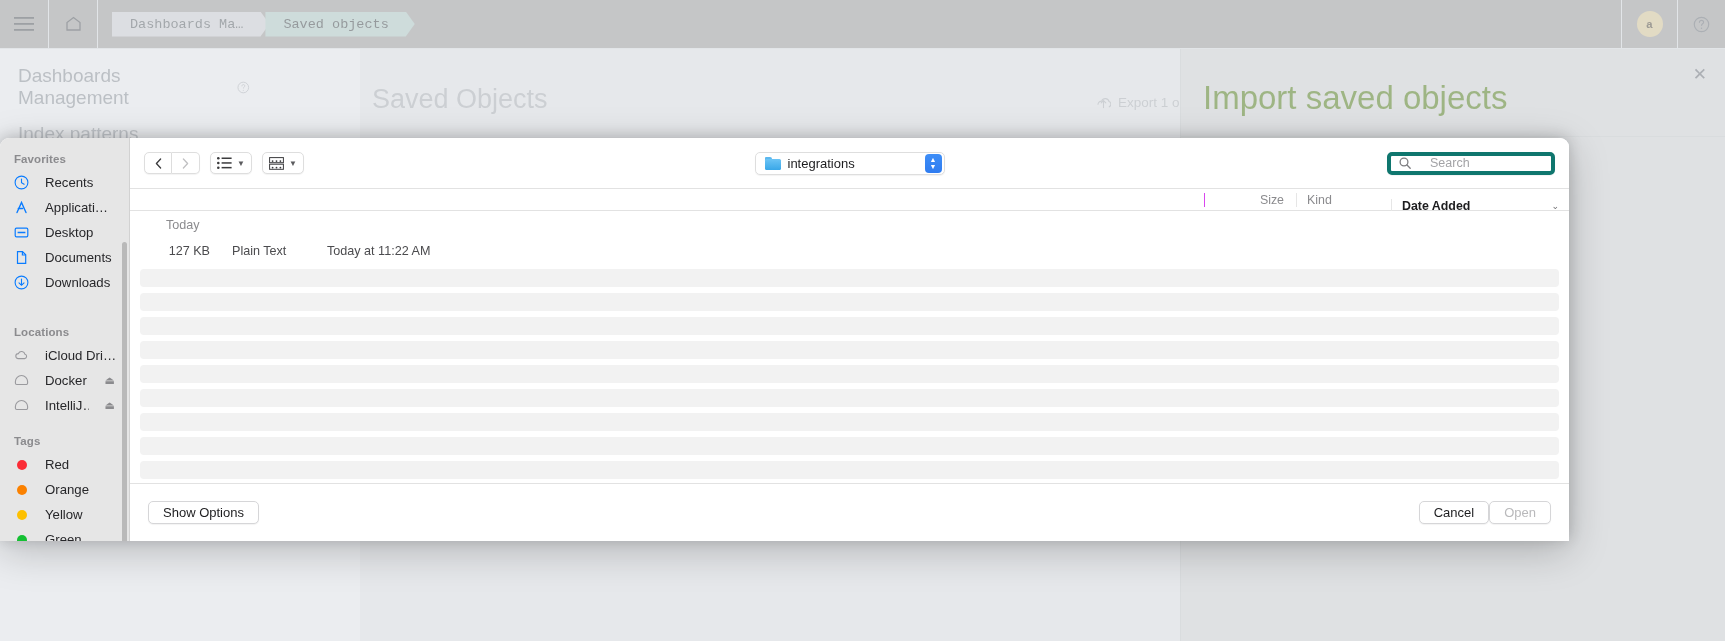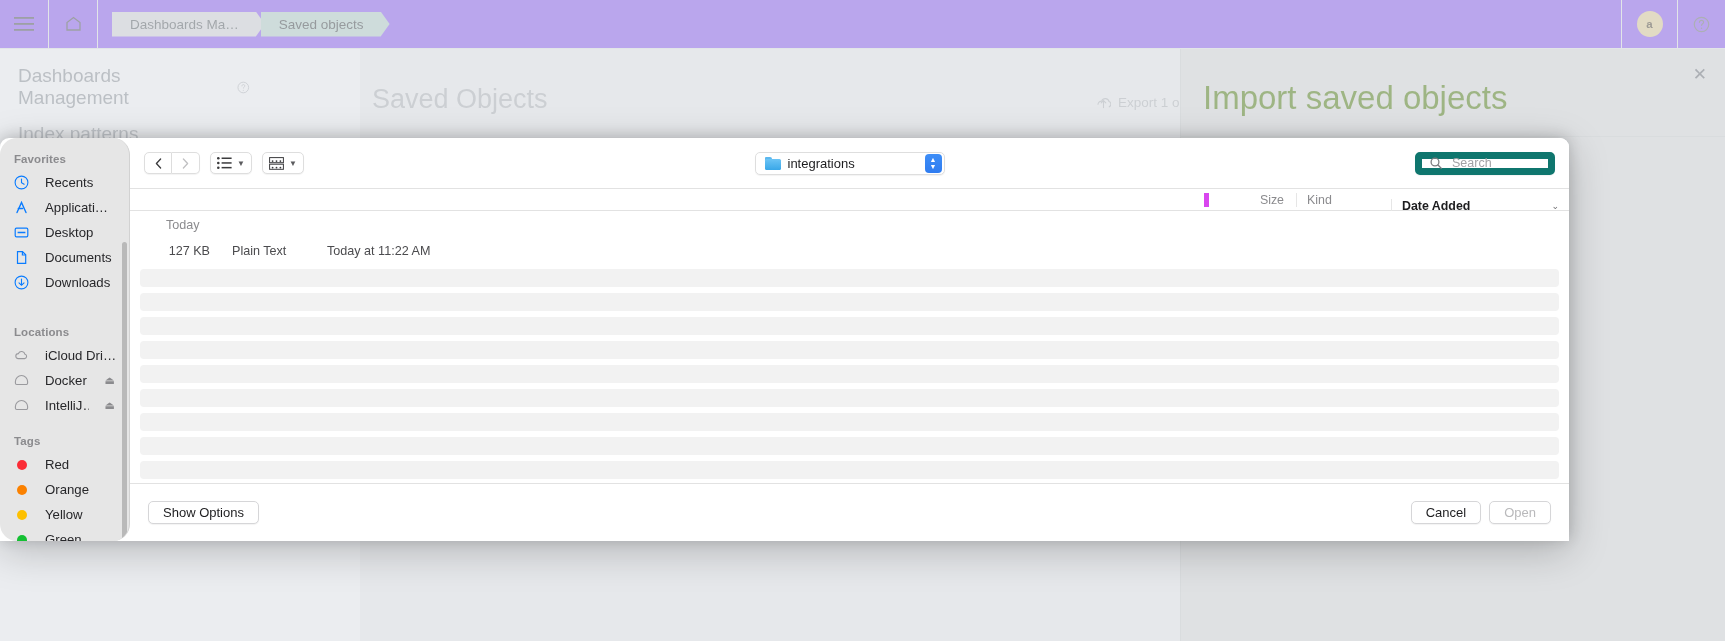--- a/index.html
+++ b/index.html
@@ -8,22 +8,22 @@
     font-family: "Liberation Sans", sans-serif;
     overflow: hidden;
     background: #c9cbcd;
   }
   #root { position: relative; width: 1725px; height: 641px; }
 
   
   .bg-app { position: absolute; inset: 0; background: #f7f8fc; }
   .topbar {
     position: absolute; top: 0; left: 0; right: 0; height: 49px;
-    background: #8b5cf6; border-bottom: 1px solid #e3e6ec;
-    display: flex; align-items: center;
+    background: #a3a3a3; border-bottom: 1px solid #e3e6ec;
+    display: flex; align-items: center; font-family: Liberation Mono, monospace;
   }
   .tb-btn {
     width: 48px; height: 48px; display: flex; align-items: center; justify-content: center;
     color: #4a4f56;
   }
   .tb-sep { width: 1px; height: 48px; background: #e3e6ec; }
   .crumbs { display: flex; align-items: center; margin-left: 14px; height: 25px; }
   .crumb {
     height: 25px; display: flex; align-items: center;
     padding: 0 26px 0 18px; font-size: 13.5px; color: #565d64;
@@ -68,21 +68,21 @@
   .dialog {
     position: absolute; left: 0px; top: 138px; width: 1569px; height: 403px;
     background: #ffffff;
     border-radius: 9px 9px 0 0;
     box-shadow: 0 -2px 14px rgba(0,0,0,.17), 0 10px 40px rgba(0,0,0,.22);
     display: flex; overflow: hidden;
   }
   
   .fsidebar {
     width: 130px; background: #e6e6e6; position: relative;
-    border-right: 1px solid #d2d2d2; padding-top: 10px; overflow: hidden; border-radius: 17px;
+    border-right: 1px solid #d2d2d2; padding-top: 10px; overflow: hidden;
   }
   .fs-head {
     font-size: 11.5px; color: #8b8b8e; font-weight: 600;
     padding: 5px 0 5px 14px; letter-spacing: .1px;
   }
   .fs-item {
     display: flex; align-items: center; gap: 16px;
     padding: 3px 8px 3px 14px; font-size: 13.2px; color: #27272a;
     height: 25px;
   }
@@ -131,35 +131,35 @@
     content:''; position:absolute; left:0; top:2.5px; width:16px; height:10.5px;
     background: linear-gradient(#6cc4f5,#39a7e8); border-radius:1.5px;
   }
   .stepper {
     margin-left: auto; width: 17px; height: 19px; border-radius: 4px;
     background: linear-gradient(#3e8ef7,#2f7cf0);
     display:flex; flex-direction:column; align-items:center; justify-content:center;
     color:#fff; font-size: 7px; line-height: 7px;
   }
   .searchbox {
-    position: absolute; right: 14px; height: 23px; width: 140px;
-    background: #fff; border: 7px solid #0f766e; border-radius: 5px;
-    display: flex; align-items: center; gap: 10px; padding: 0 8px;
+    position: absolute; right: 14px; height: 23px; width: 168px;
+    background: #fff; border: 4px solid #0f766e; border-radius: 5px;
+    display: flex; align-items: center; gap: 19px; padding: 0 8px;
     box-shadow: 0 1px 1px rgba(0,0,0,.05);
     font-size: 12.5px; color: #a3a3a6;
   }
 
   
   .fthead {
     display: flex; height: 23px; align-items: center;
     border-top: 1px solid #e2e2e2; border-bottom: 1px solid #e2e2e2;
     font-size: 12.4px; color: #8b8b8e; background: #fff;
   }
   .col-name { flex: 1; padding-left: 36px; min-width: 0; }
-  .col-size { width: 92px; text-align: right; padding-right: 12px; border-left: 5px solid #d946ef; }
+  .col-size { width: 92px; text-align: right; padding-right: 12px; border-left: 1px solid #d946ef; }
   .col-kind { width: 95px; padding-left: 10px; border-left: 1px solid #e6e6e6; }
   .col-date { width: 178px; padding-left: 10px; border-left: 1px solid #e6e6e6;
     display:flex; align-items:center; }
   .fthead .col-date { color: #1d1d1f; font-weight: bold; margin-top: 12px; }
   .sortchev { margin-left: auto; padding-right: 10px; font-size: 9px; color: #6f6f72; font-weight: normal; }
 
   .frow {
     display: flex; height: 24px; align-items: center;
     font-size: 13.2px; color: #1d1d1f;
   }
@@ -183,21 +183,21 @@
     height: 58px; border-top: 1px solid #e2e2e2; background: #fff;
     display: flex; align-items: center; padding: 0 18px;
   }
   .mbtn {
     height: 23px; border-radius: 5px; border: 1px solid #d6d6d8; background: #fff;
     font-size: 13px; color: #1d1d1f; padding: 0 14px;
     display: flex; align-items: center; box-shadow: 0 1px 1px rgba(0,0,0,.05);
     font-family: "Liberation Sans", sans-serif;
   }
   .mbtn.disabled { color: #b9b9bb; }
-  .footer-right { margin-left: auto; display: flex; gap: 8px; }
+  .footer-right { margin-left: auto; display: flex; gap: 0; }
 
   .dim { position:absolute; inset:0; background: rgba(225,227,230,.55); pointer-events:none; }
 </style>
 </head>
 <body>
 
 <div id="root">
 
   <div class="bg-app">
     <div class="topbar">

